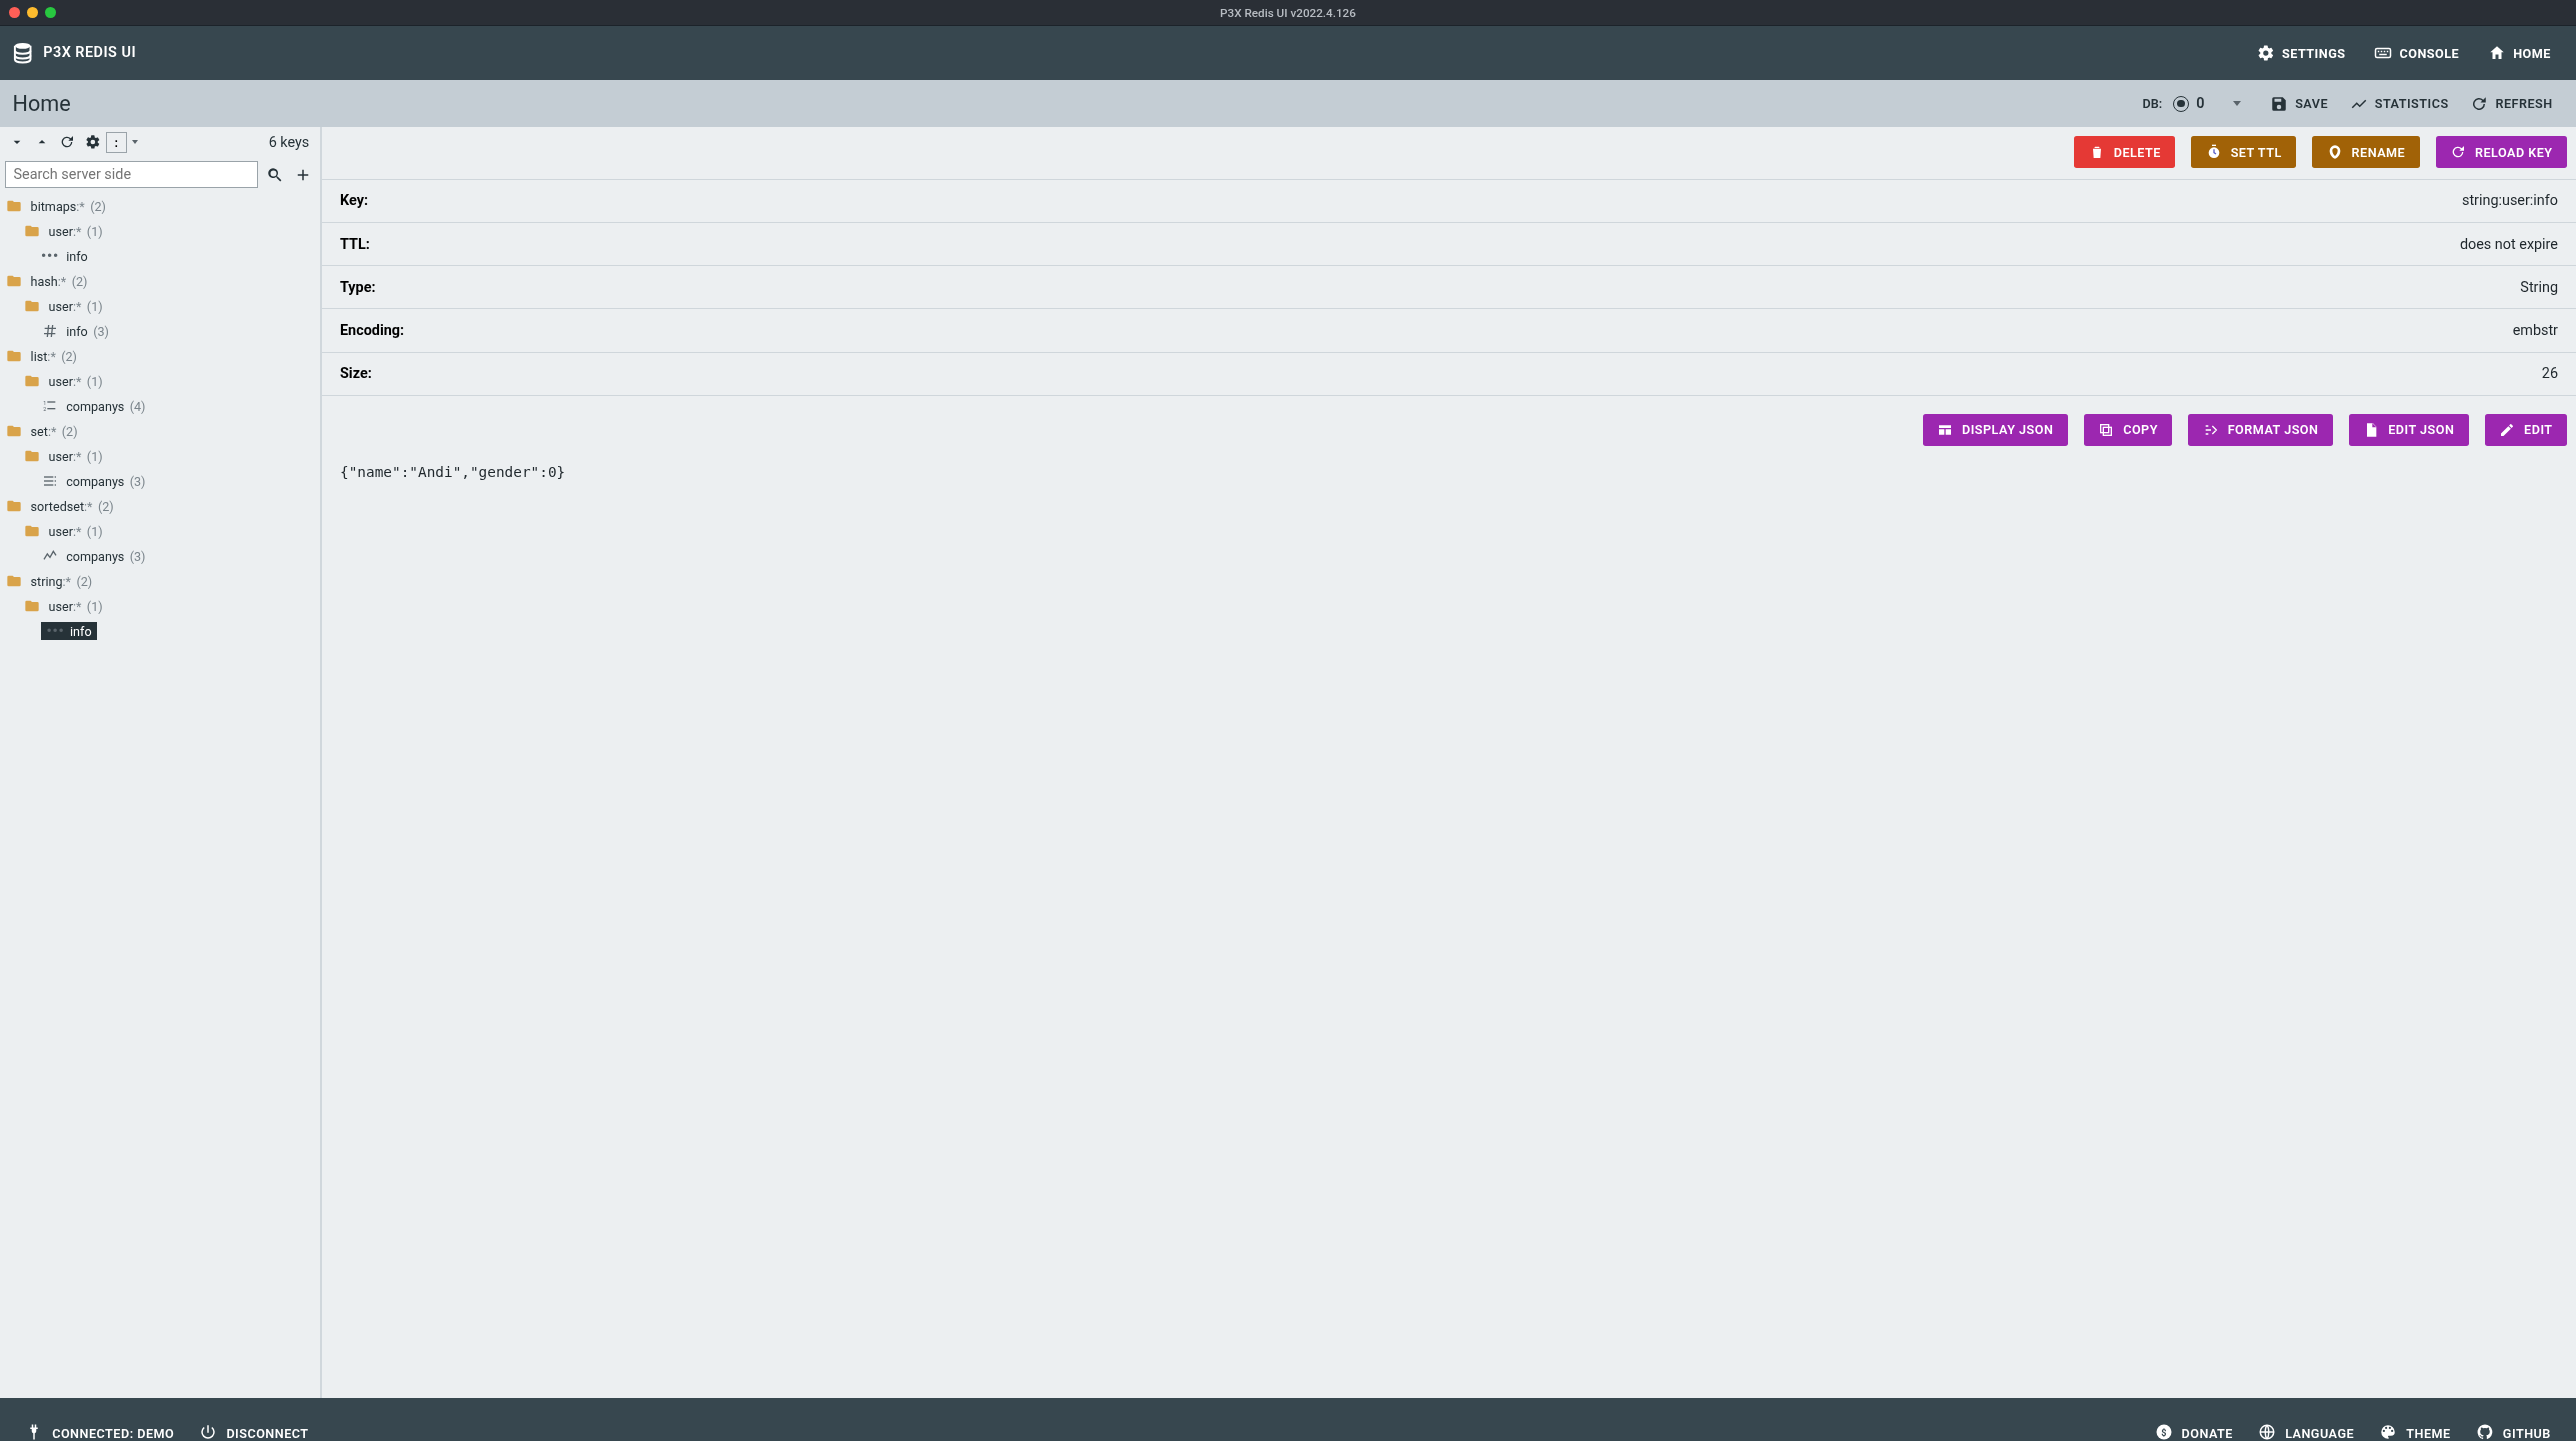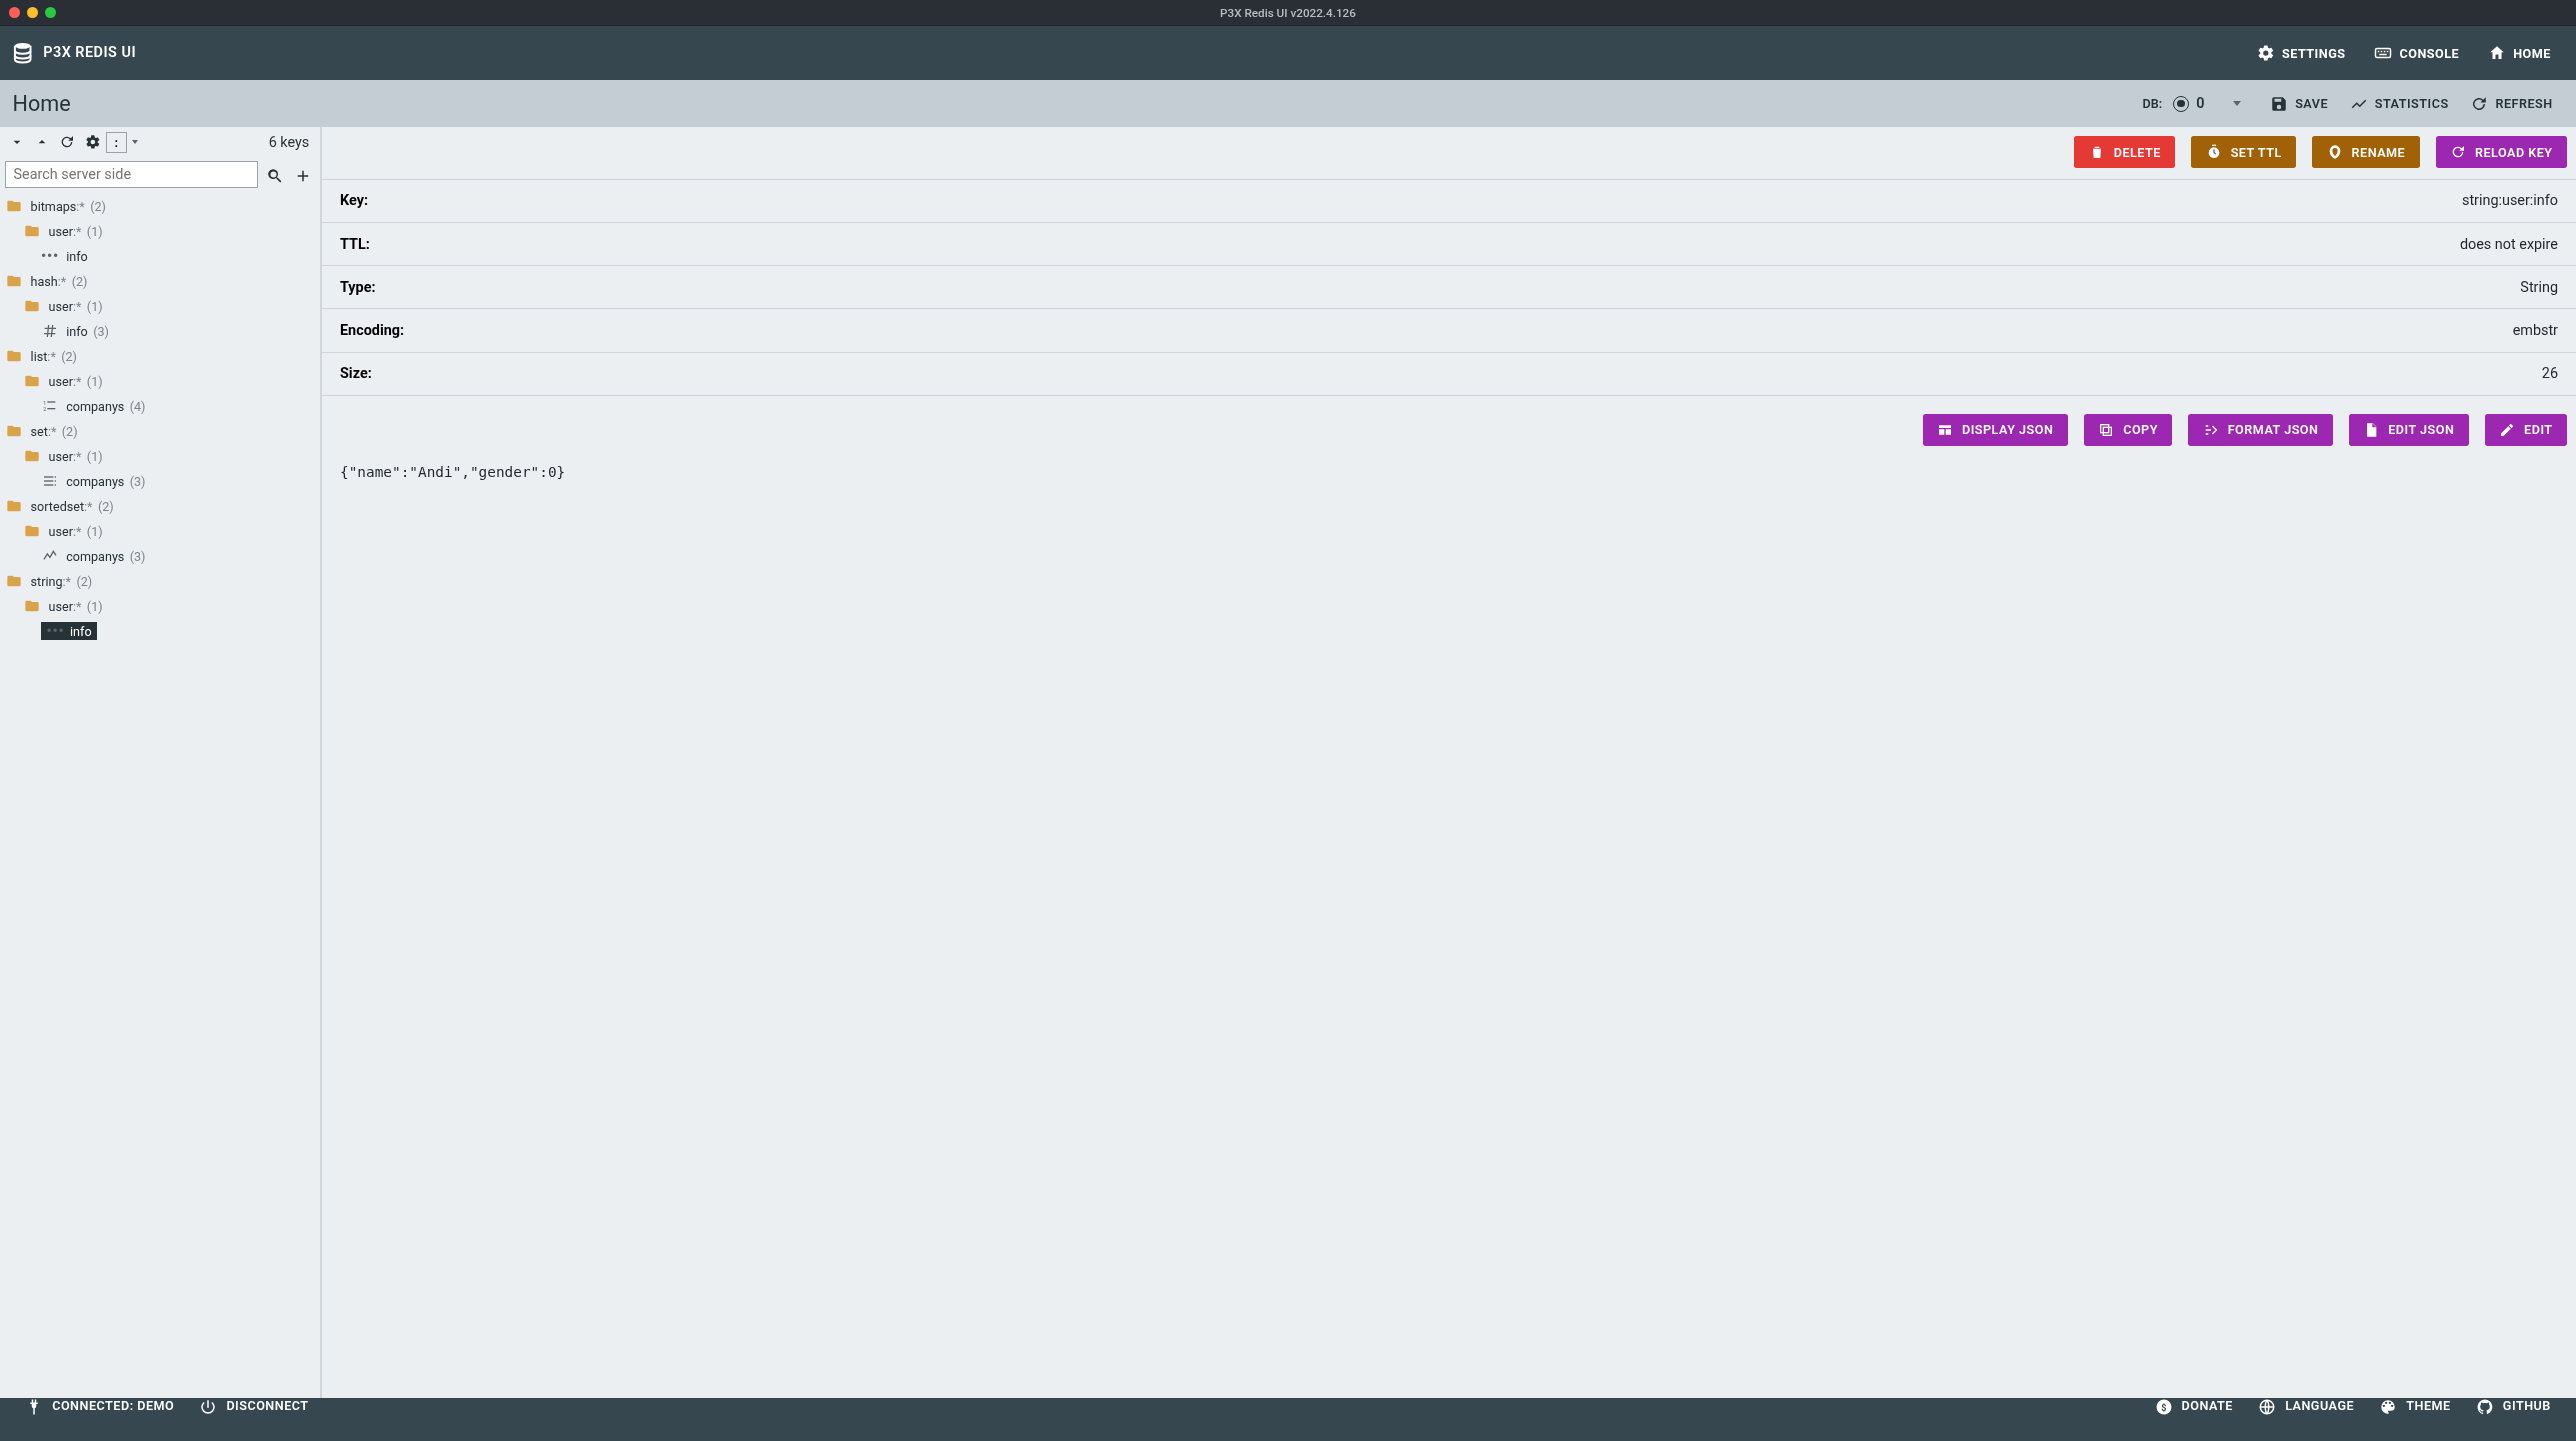--- a/index.html
+++ b/index.html
@@ -39,21 +39,21 @@
   
   .main { flex: 1; display: flex; min-height: 0; background: #eceff1; }
   .sidebar { width: 322px; background: #eceff1; border-right: 2.7px solid #d0d7dc; display: flex; flex-direction: column; }
   .side-tools { display: flex; align-items: center; padding: 3.6px 5.4px; gap: 1.8px; }
   .side-tools .ibtn { width: 23.4px; height: 23.4px; display: flex; align-items: center; justify-content: center; cursor: pointer; color:#263238; }
   .side-tools .ibtn svg { width: 16px; height: 16px; fill: #263238; }
   .side-tools .sep-box { border: 0.9px solid #9aa3a9; padding: 1.8px 5.4px; font-family: ui-monospace, Menlo, monospace; font-size: 12.6px; background:#eceff1; }
   .side-tools .caret-sm { width: 0; height: 0; border-left: 3.6px solid transparent; border-right: 3.6px solid transparent; border-top: 4.5px solid #5a646b; margin-left:3.6px; }
   .side-tools .spacer { flex: 1; }
   .keys-count { color:#263238; font-size: 14.4px; padding-right: 5.4px; }
-  .side-search { display: flex; align-items: flex-end; gap: 5px; padding: 3.6px 5.4px 5.4px; }
+  .side-search { display: flex; align-items: center; gap: 5px; padding: 3.6px 5.4px 5.4px; }
   .side-search input { flex: 1; height: 27px; padding: 3.6px 7.2px; font-size: 14.4px; background: #fff; border: 0.9px solid #9aa3a9; outline: none; }
   .side-search .ibtn { width: 23.4px; height: 23.4px; display:flex; align-items:center; justify-content:center; cursor:pointer; }
   .side-search .ibtn svg { width: 18px; height: 18px; fill:#263238; }
 
   .tree { flex: 1; overflow: auto; padding-bottom: 7.2px; }
   .node { display: flex; align-items: center; height: 25px; font-family: ui-monospace, Menlo, Consolas, monospace; font-size: 12.6px; color:#263238; cursor:pointer; }
   .node .folder-icon, .node .leaf-icon { width: 18px; display:flex; justify-content:center; margin-right: 7.2px; }
   .node .folder-icon svg { width: 16px; height: 16px; fill:#d9a34a; }
   .node .leaf-icon svg { width: 16px; height: 16px; fill:#5a646b; }
   .node .leaf-icon.hash svg { fill:#5a646b; }
@@ -80,21 +80,21 @@
   .info-row { display:flex; justify-content:space-between; align-items:center; padding: 12.6px 18px; border-top:0.9px solid #cfd6db; font-size:14.4px; }
   .info-row:last-child { border-bottom:0.9px solid #cfd6db; }
   .info-row .k { font-weight:700; color:#000000; }
   .info-row .v { color:#1f272c; }
 
   .value-actions { display:flex; justify-content:flex-end; gap: 16px; padding: 18px 9px 10.8px; background:#eceff1; }
   .value-body { padding: 7.2px 18px; font-family: ui-monospace, Menlo, Consolas, monospace; font-size:14.4px; color:#1f272c; background:#eceff1; flex:1; }
 
   
   .footer { height: 43px; background:#37474f; color:#fff; display:flex; align-items:center; padding:0 12.6px; }
-  .fbtn { display:flex; align-items:flex-start; gap:9px; padding:0 12.6px; height:43px; cursor:pointer; font-weight:600; font-size:12.6px; letter-spacing:0.5px; }
+  .fbtn { display:flex; align-items:flex-end; gap:9px; padding:0 12.6px; height:43px; cursor:pointer; font-weight:600; font-size:12.6px; letter-spacing:0.5px; }
   .fbtn svg { width:18px; height:18px; fill:#fff; }
   .footer .spacer { flex:1; }
 </style>
 </head>
 <body>
 
 <div class="titlebar">
   <div class="traffic-lights">
     <div class="tl close"></div>
     <div class="tl min"></div>

